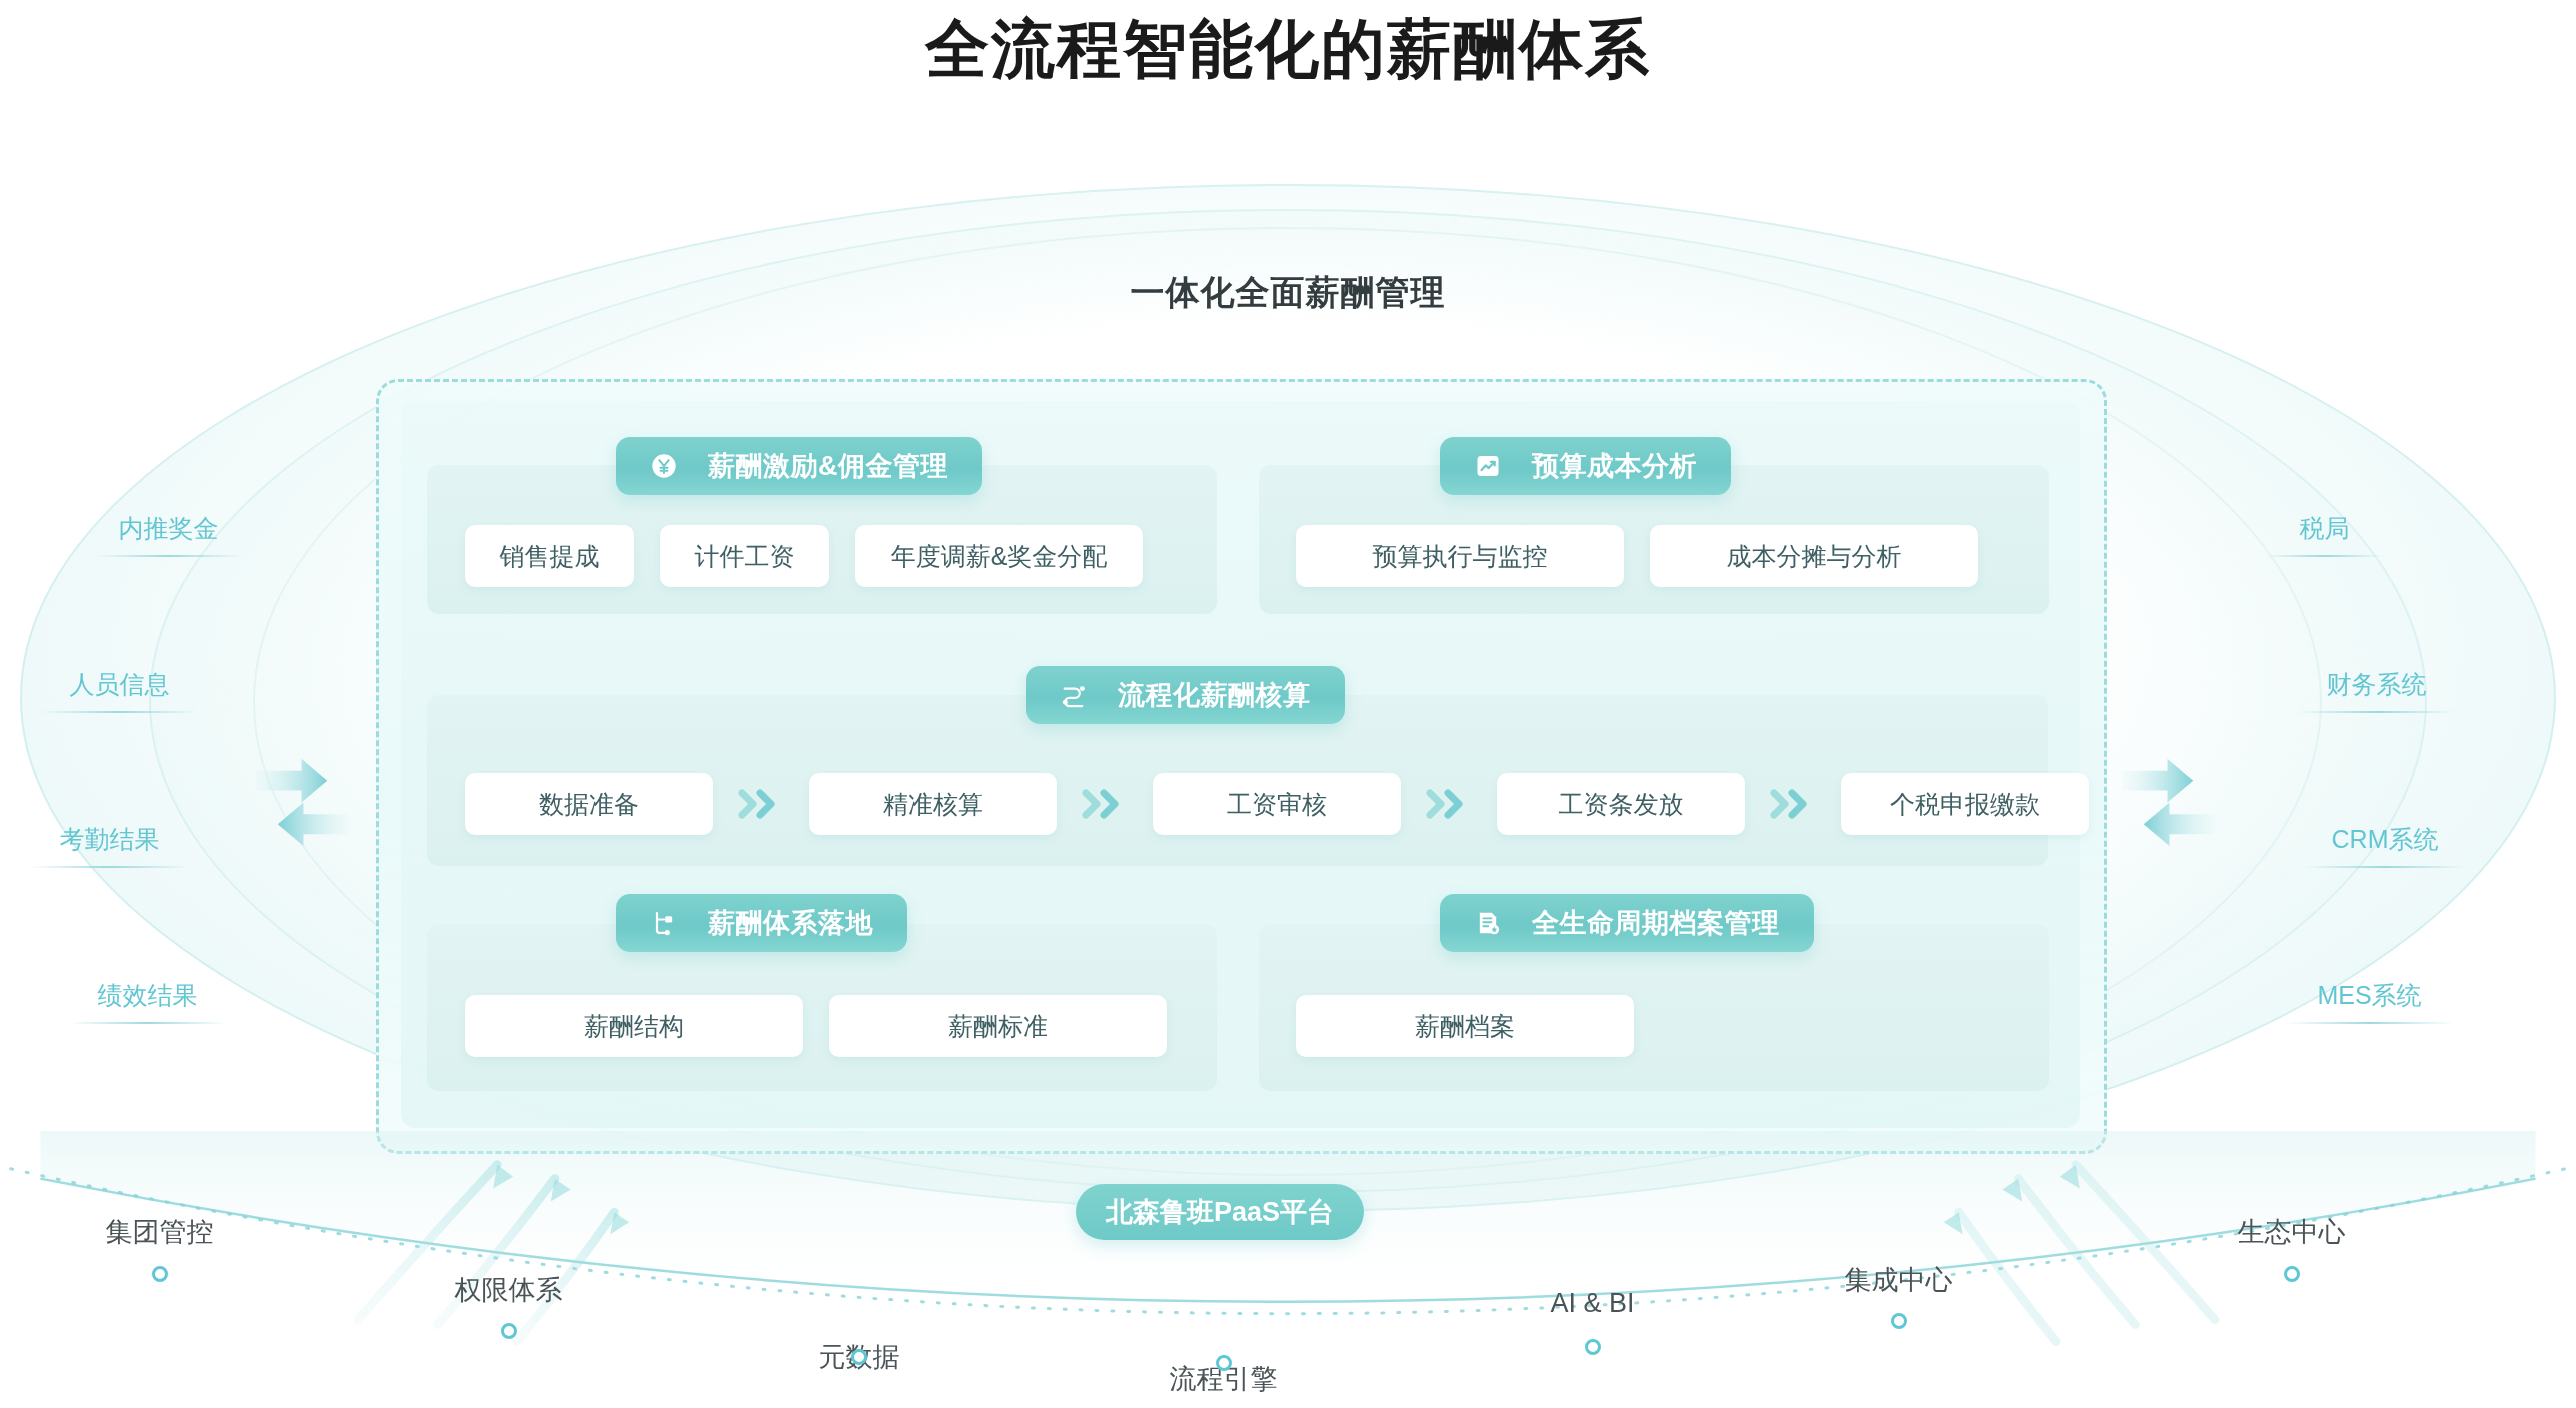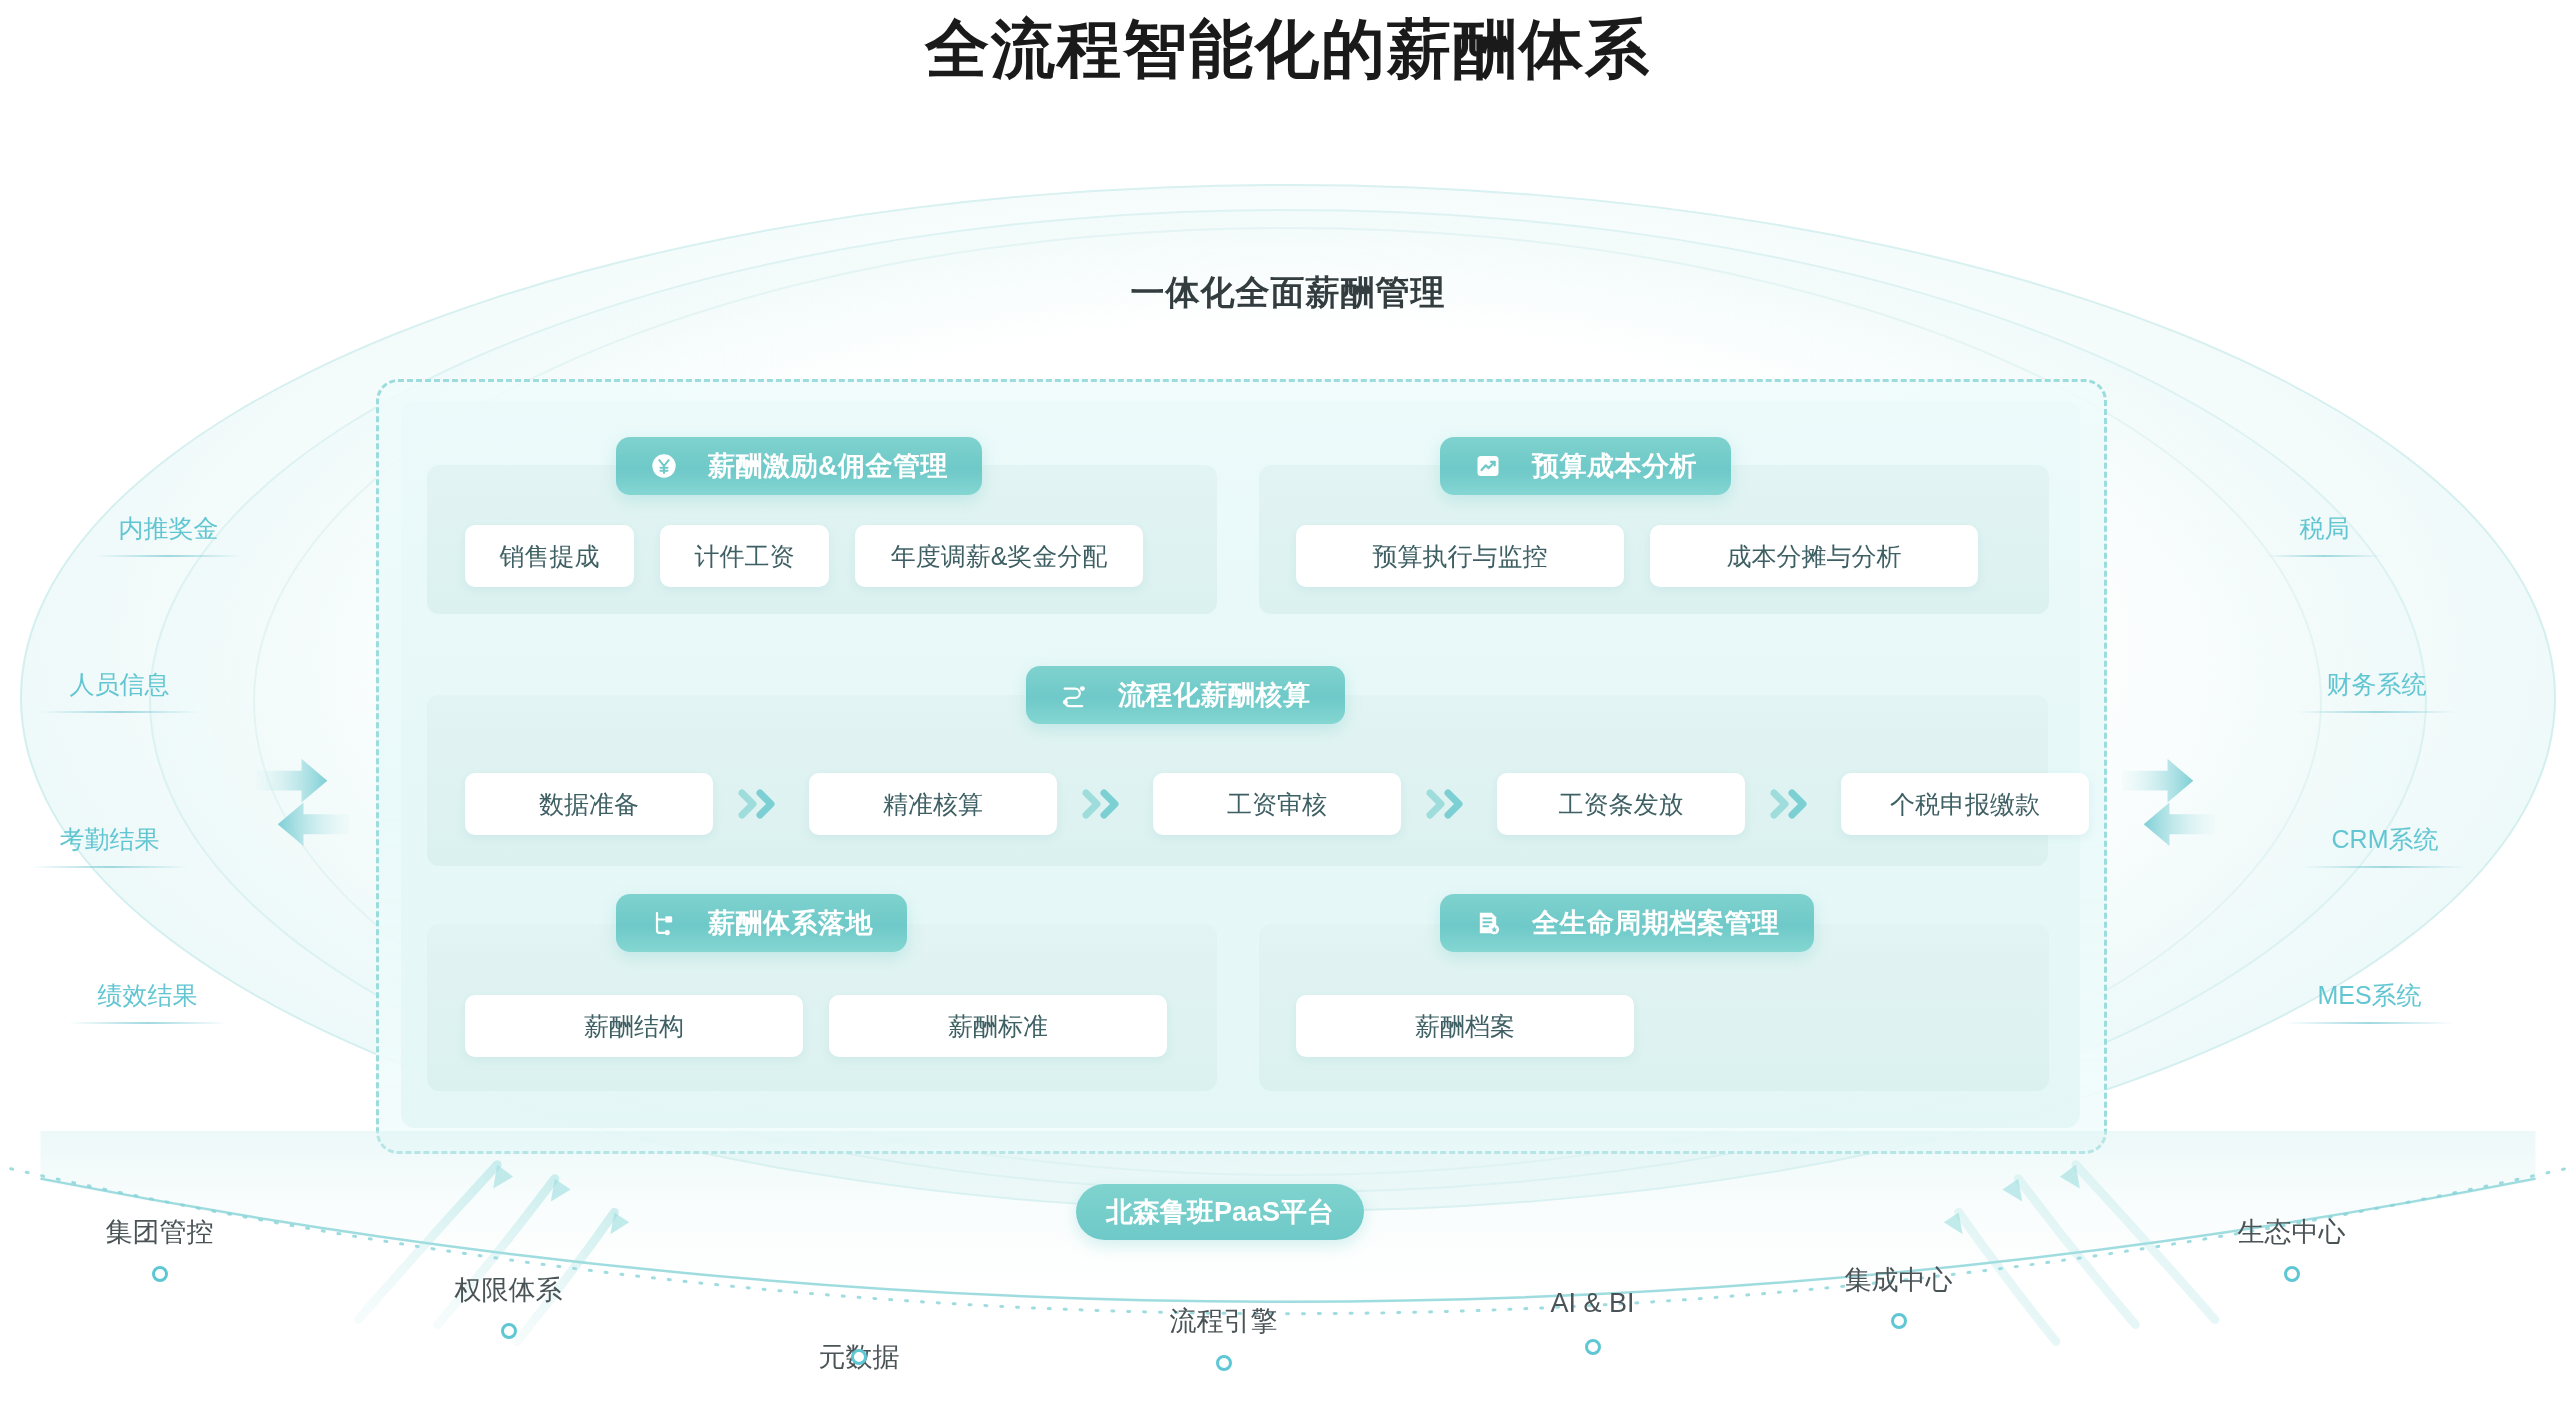--- a/index.html
+++ b/index.html
@@ -452,21 +452,21 @@
 
   <div class="arc-label" style="left:95px;  top:1214px; width:129px;">集团管控</div>
   <div class="arc-dot" style="left:152px; top:1266px;"></div>
 
   <div class="arc-label" style="left:444px; top:1272px; width:129px;">权限体系</div>
   <div class="arc-dot" style="left:501px; top:1323px;"></div>
 
   <div class="arc-label" style="left:807px; top:1299px; width:104px;margin-top:40px;">元数据</div>
   <div class="arc-dot" style="left:851px; top:1349px;"></div>
 
-  <div class="arc-label" style="left:1159px; top:1303px; width:129px;">流程引擎</div>
+  <div class="arc-label" style="left:1159px; top:1361px; width:129px;">流程引擎</div>
   <div class="arc-dot" style="left:1216px; top:1355px;"></div>
 
   <div class="arc-label" style="left:1533px; top:1288px; width:119px;">AI &amp; BI</div>
   <div class="arc-dot" style="left:1585px; top:1339px;"></div>
 
   <div class="arc-label" style="left:1834px; top:1262px; width:129px;">集成中心</div>
   <div class="arc-dot" style="left:1891px; top:1313px;"></div>
 
   <div class="arc-label" style="left:2227px; top:1214px; width:129px;">生态中心</div>
   <div class="arc-dot" style="left:2284px; top:1266px;"></div>

